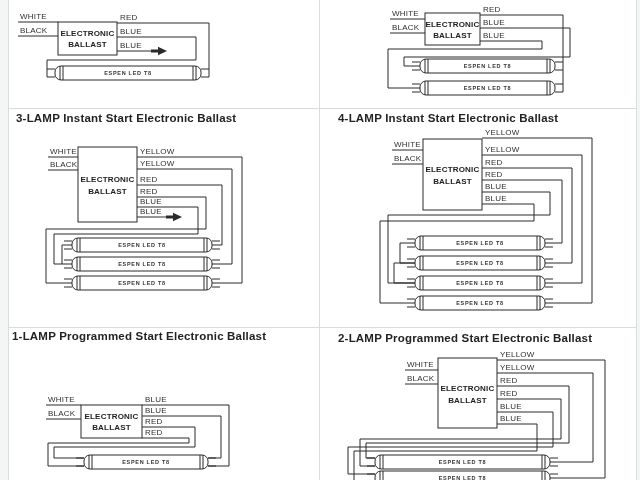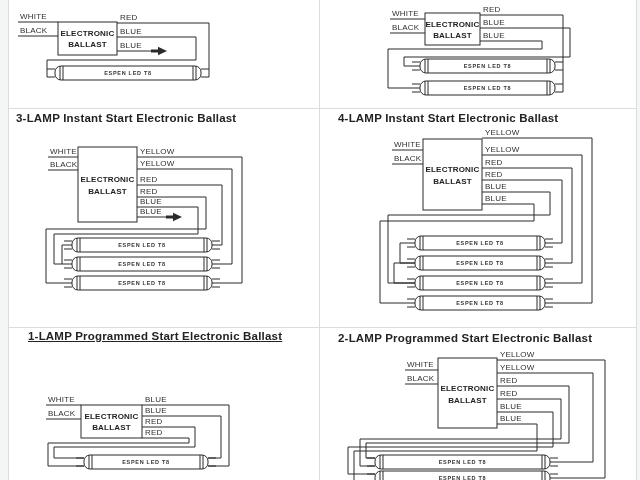--- a/index.html
+++ b/index.html
@@ -26,21 +26,21 @@
   <div class="gutter" style="left:0;width:8px;"></div>
   <div class="gutter" style="left:636px;width:4px;"></div>
   <div class="gridline-v" style="left:8px;"></div>
   <div class="gridline-v" style="left:319px;"></div>
   <div class="gridline-v" style="left:636px;"></div>
   <div class="gridline-h" style="top:108px;"></div>
   <div class="gridline-h" style="top:327px;"></div>
 
   <div class="title" style="left:16px;top:112px;">3-LAMP Instant Start Electronic Ballast</div>
   <div class="title" style="left:338px;top:112px;">4-LAMP Instant Start Electronic Ballast</div>
-  <div class="title" style="left:28px;top:330px;text-decoration:underline;">1-LAMP  Programmed Start Electronic Ballast</div>
+  <div class="title" style="left:12px;top:330px;">1-LAMP  Programmed Start Electronic Ballast</div>
   <div class="title" style="left:338px;top:332px;">2-LAMP  Programmed Start Electronic Ballast</div>
 
   <div class="panel" style="left:8px;top:0;width:311px;height:108px">
     <svg width="311" height="108" viewBox="0 0 311 108">
       <g class="wire">
           <path d="M10,22 H50"></path>
         </g>
       <text class="wlabel" x="12" y="19">WHITE</text>
       <g class="wire">
           <path d="M10,36 H50"></path>

